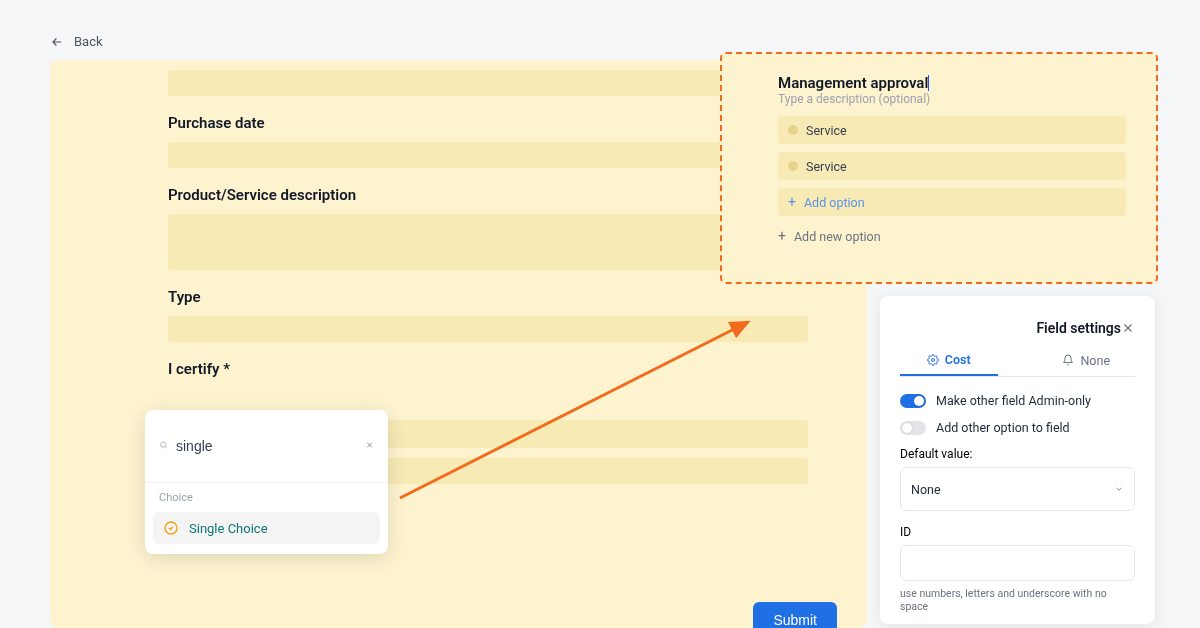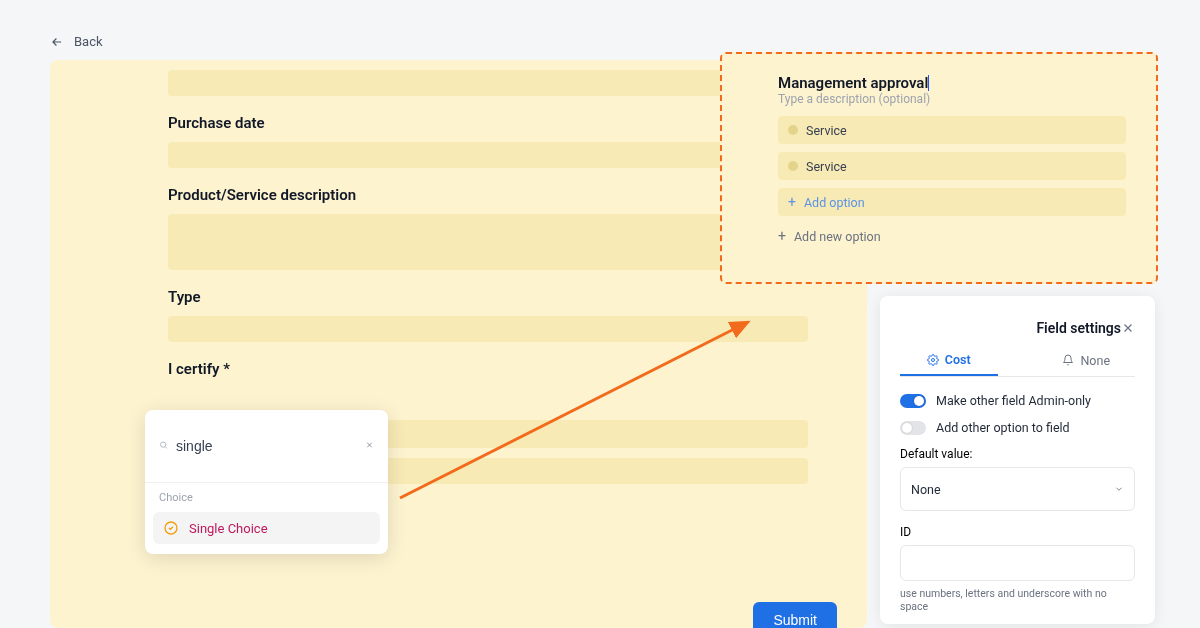--- a/index.html
+++ b/index.html
@@ -65,21 +65,21 @@
     box-shadow: 0 4px 20px rgba(0,0,0,0.12);
     overflow: hidden;
   }
   .search-row { display:flex; padding:28px 14px; gap:8px; border-bottom:1px solid #f0f0f0;}
   .search-row input { border:none; outline:none; flex:1; font-size:14px; color:#374151; background:transparent;}
   .search-group-label { padding:8px 14px 4px; font-size:11px; color:#9ca3af; }
   .search-item {
     margin: 4px 8px 10px; padding:8px 10px;
     background:#f4f4f5; border-radius:6px;
     display:flex; align-items:center; gap:10px;
-    font-size:13px; color:#be185d; cursor:pointer;
+    font-size:13px; color:#0f766e; cursor:pointer;
   }
   .check-ico { width:16px; height:16px; }
 
   
   .callout {
     position: absolute;
     top:52px; left:720px;
     width:438px; height:232px;
     border:2px dashed #f26a1b;
     border-radius:6px;

